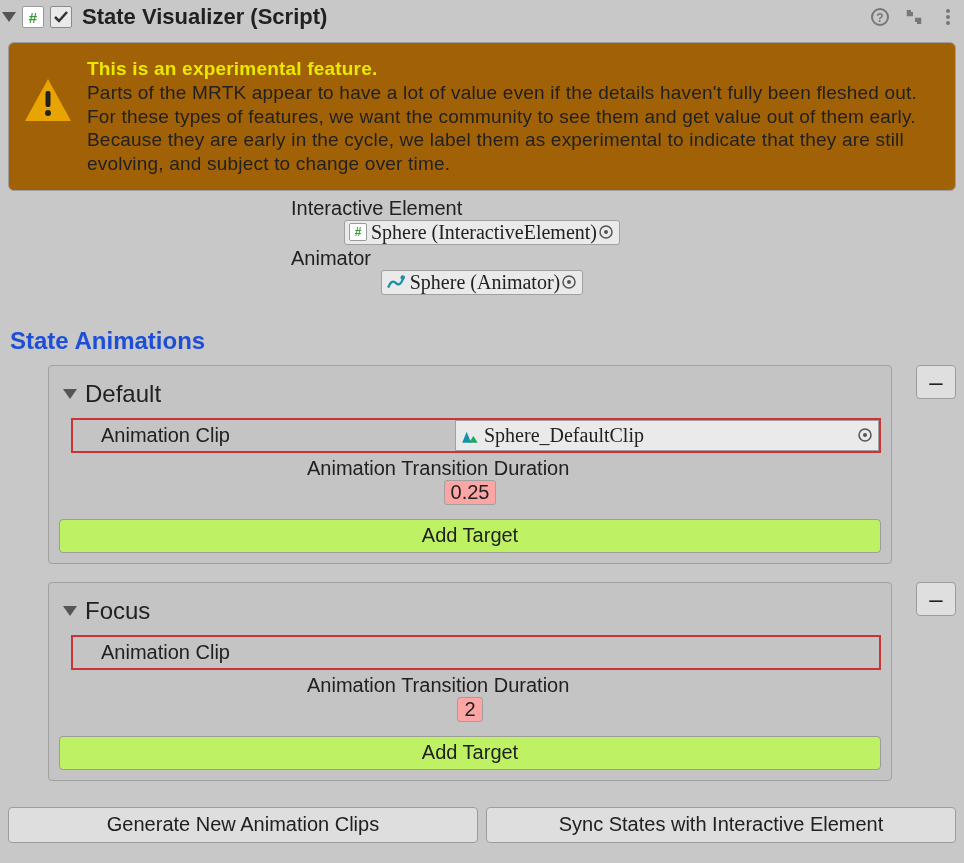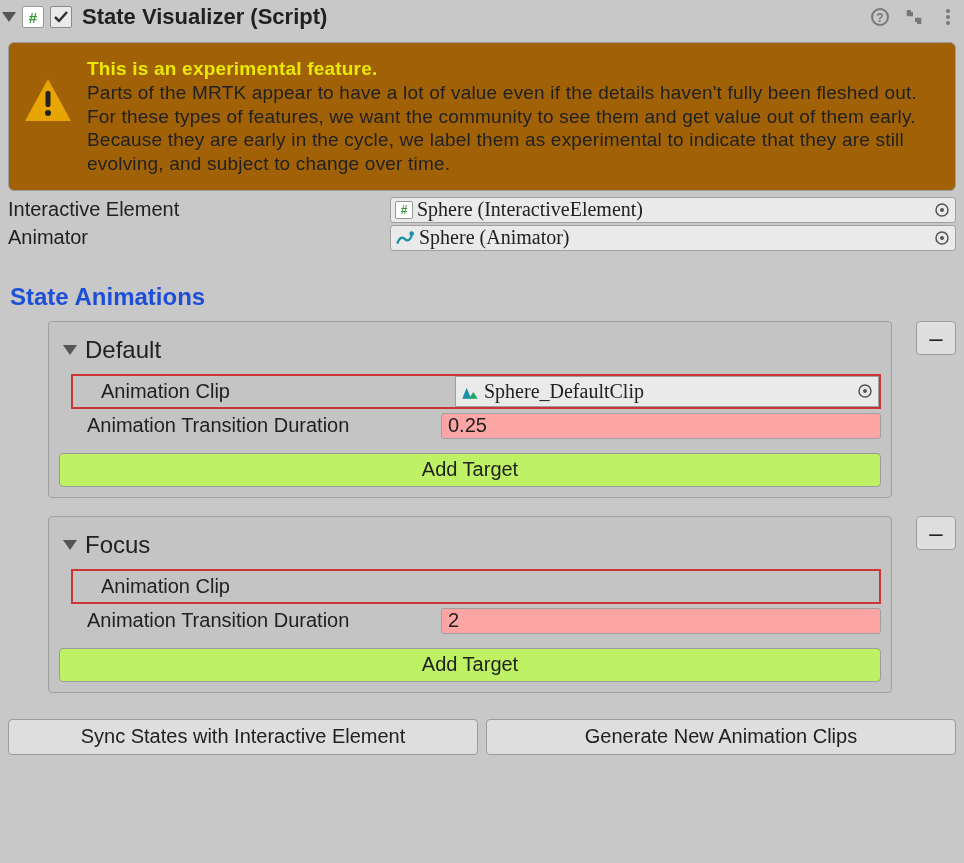--- a/index.html
+++ b/index.html
@@ -35,21 +35,21 @@
   
   .warn-box {
     display: flex; gap: 14px; background: #a16207; border: 1px solid #9e9e9e;
     border-radius: 6px; padding: 14px 18px 14px 14px; margin-bottom: 6px;
   }
   .warn-icon { flex: 0 0 auto; width: 50px; height: 46px; margin-top: 20px; }
   .warn-text { font-size: 19px; line-height: 1.25; letter-spacing: 0.2px; }
   .warn-title { color: #e8e800; font-weight: bold; }
 
   
-  .prop-row { display: flex; align-items: center; margin: 2px 0; }
+  .prop-row { display: flex; align-items: center; margin: 2px 0; flex-direction: column; }
   .prop-label { width: 382px; padding-left: 0; }
   .prop-row.inner .prop-label { padding-left: 28px; }
   .obj-field {
     flex: 1; height: 26px; background: #eaeaea; border: 1px solid #a0a0a0;
     border-radius: 3px; display: flex; align-items: center; padding: 0 4px;
     position: relative;
   }
   .obj-field .oicon {
     width: 20px; height: 20px; display:inline-flex; align-items:center; justify-content:center;
     margin-right: 4px; font-size: 14px; font-weight: bold;
@@ -249,20 +249,20 @@
           <span>Add Target</span>
         </div>
     </div>
     <div class="minus-btn">
         <span>–</span>
       </div>
   </div>
 
   <div class="bottom-row">
     <div class="big-btn">
+        <span>Generate New Animation Clips</span>
+      </div>
+    <div class="big-btn">
         <span>Sync States with Interactive Element</span>
       </div>
-    <div class="big-btn">
-        <span>Generate New Animation Clips</span>
-      </div>
   </div>
 
 </div>
 
 </body></html>

